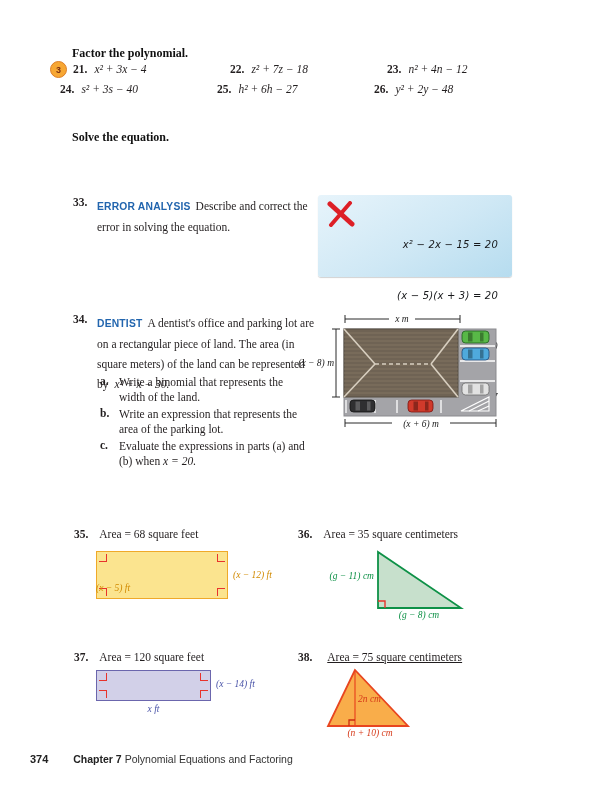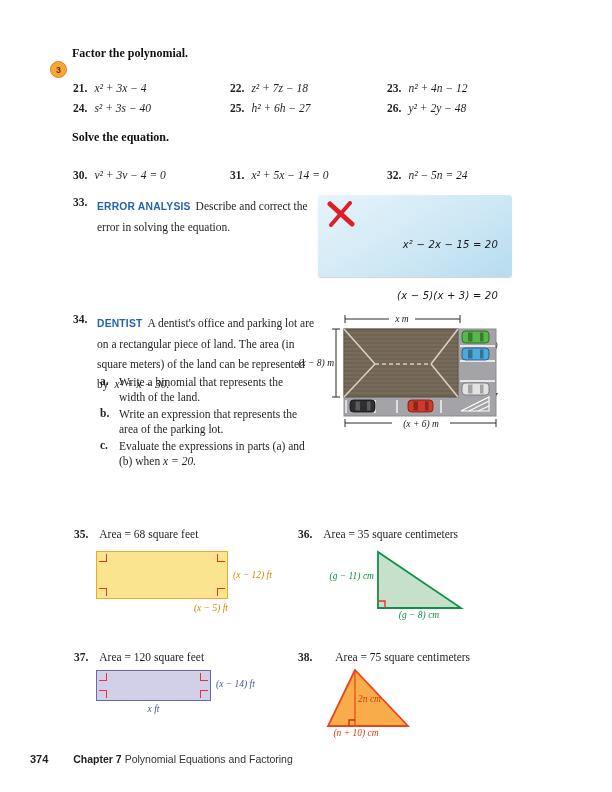--- a/index.html
+++ b/index.html
@@ -2,21 +2,21 @@
 <html><head>
 <meta charset="utf-8">
 <style>
   html,body{margin:0;padding:0;background:#ffffff;}
   #page{position:relative;width:558px;height:792px;background:#ffffff;overflow:hidden;
         font-family:"Liberation Serif",serif;color:#221e1f;font-size:11.5px;}
   .abs{position:absolute;}
   .heading{font-weight:bold;font-size:12px;color:#111;}
   .num{font-weight:bold;}
   .expr{font-style:italic;margin-left:7px;}
-  .row3{display:flex;margin-top:19px;}
+  .row3{display:flex;}
   .row3 .cell{white-space:nowrap;}
   .c1{width:157px;}.c2{width:157px;}
   .badge{width:15px;height:15px;border-radius:50%;background:#f7a733;border:1.5px solid #dd7e27;
          display:flex;align-items:center;justify-content:center;
          font-family:"Liberation Sans",sans-serif;font-weight:bold;font-size:9px;color:#7a2e10;}
   .bluekw{font-family:"Liberation Sans",sans-serif;font-weight:bold;font-size:10.3px;color:#2265ae;letter-spacing:.2px;margin-right:5px;}
   .ptext{line-height:20px;}
   .errorbox{background:linear-gradient(150deg,#e7f4fb 0%,#cfe8f5 55%,#b6dcef 100%);
             border-radius:3px;box-shadow:0 1px 1px rgba(0,0,0,.18);}
   .errlines{position:absolute;right:14px;top:7px;text-align:right;
@@ -43,32 +43,27 @@
 <div id="page">
 
   <div class="abs heading" style="left:72px;top:46px;">Factor the polynomial.</div>
   <div class="abs badge" style="left:50px;top:61px;">3</div>
 
   <div class="abs row3" style="left:73px;top:63px;">
     <div class="cell c1"><span class="num">21.</span><span class="expr">x² + 3x − 4</span></div>
     <div class="cell c2"><span class="num">22.</span><span class="expr">z² + 7z − 18</span></div>
     <div class="cell"><span class="num">23.</span><span class="expr">n² + 4n − 12</span></div>
   </div>
-  <div class="abs row3" style="left:73px;top:83px;justify-content:flex-end;">
+  <div class="abs row3" style="left:60px;top:83px;justify-content:flex-end;">
     <div class="cell c1"><span class="num">24.</span><span class="expr">s² + 3s − 40</span></div>
     <div class="cell c2"><span class="num">25.</span><span class="expr">h² + 6h − 27</span></div>
     <div class="cell"><span class="num">26.</span><span class="expr">y² + 2y − 48</span></div>
   </div>
 
   <div class="abs heading" style="left:72px;top:130px;">Solve the equation.</div>
-  <div class="abs row3" style="left:73px;top:150px;">
-    <div class="cell c1"><span class="num">30.</span><span class="expr">v² + 3v − 4 = 0</span></div>
-    <div class="cell c2"><span class="num">31.</span><span class="expr">x² + 5x − 14 = 0</span></div>
-    <div class="cell"><span class="num">32.</span><span class="expr">n² − 5n = 24</span></div>
-  </div>
 
   <div class="abs num" style="left:73px;top:196px;">33.</div>
   <div class="abs ptext" style="left:97px;top:196px;width:215px;">
     <span class="bluekw">ERROR ANALYSIS</span><span>Describe and correct the error in solving the equation.</span>
   </div>
   <div class="abs errorbox" style="left:318px;top:195px;width:194px;height:82px;">
     <svg class="abs" style="left:8px;top:6px;" width="30" height="26" viewBox="0 0 30 26">
       <line x1="4" y1="3" x2="26" y2="23" stroke="#dd1f26" stroke-width="5" stroke-linecap="round"></line>
       <line x1="24" y1="2" x2="5" y2="24" stroke="#dd1f26" stroke-width="4" stroke-linecap="round"></line>
     </svg>
@@ -206,58 +201,58 @@
     <span style="margin-left:8px;">Area = 35 square centimeters</span>
   </div>
 
   <div class="abs shape-rect" style="left:96px;top:551px;width:132px;height:48px;background:#fbe48f;border:1.8px solid #efa929;">
     <div class="sqmark sq-tl"></div>
     <div class="sqmark sq-tr"></div>
     <div class="sqmark sq-bl"></div>
     <div class="sqmark sq-br"></div>
   </div>
   <div class="dimlabel" style="left:233px;top:570px;color:#d18a00;">(x − 12) ft</div>
-  <div class="dimlabel" style="left:96px;top:603px;width:132px;text-align:right;color:#d18a00;">(x − 5) ft</div>
+  <div class="dimlabel" style="left:96px;top:583px;width:132px;text-align:left;color:#d18a00;">(x − 5) ft</div>
 
   <svg class="abs" style="left:320px;top:544px;" width="170" height="72" viewBox="0 0 170 72">
     <polygon points="58,8 58,64 141,64" fill="#c7e0cc" stroke="#0e9147" stroke-width="1.8"></polygon>
     <g stroke="#e8332c" stroke-width="1.4" fill="none">
       <polyline points="58,57 65,57 65,64"></polyline>
     </g>
   </svg>
   <div class="dimlabel" style="left:298px;top:571px;width:76px;text-align:right;color:#0e9147;">(g − 11) cm</div>
   <div class="dimlabel" style="left:369px;top:610px;width:100px;text-align:center;color:#0e9147;">(g − 8) cm</div>
 
   <div class="abs" style="left:74px;top:651px;">
     <span class="num">37.</span>
     <span style="margin-left:8px;">Area = 120 square feet</span>
   </div>
   <div class="abs" style="left:298px;top:651px;">
     <span class="num">38.</span>
-    <span style="margin-left:20px;">Area = 75 square centimeters</span>
+    <span style="margin-left:12px;text-decoration:underline;">Area = 75 square centimeters</span>
   </div>
 
   <div class="abs shape-rect" style="left:96px;top:670px;width:115px;height:31px;background:#d2d0e8;border:1.8px solid #6b66ad;">
     <div class="sqmark sq-tl"></div>
     <div class="sqmark sq-tr"></div>
     <div class="sqmark sq-bl"></div>
     <div class="sqmark sq-br"></div>
   </div>
   <div class="dimlabel" style="left:216px;top:679px;color:#4953a8;">(x − 14) ft</div>
   <div class="dimlabel" style="left:96px;top:704px;width:115px;text-align:center;color:#4953a8;">x ft</div>
 
   <svg class="abs" style="left:318px;top:662px;" width="120" height="70" viewBox="0 0 120 70">
     <polygon points="37,8 10,64 90,64" fill="#f9ad4a" stroke="#e8451f" stroke-width="1.8"></polygon>
     <line x1="37" y1="8" x2="37" y2="64" stroke="#e8451f" stroke-width="1.2"></line>
     <g stroke="#cc2a10" stroke-width="1.3" fill="none">
       <polyline points="31,64 31,58 37,58"></polyline>
     </g>
   </svg>
   <div class="dimlabel" style="left:358px;top:694px;color:#d63a1a;">2n cm</div>
-  <div class="dimlabel" style="left:298px;top:728px;width:116px;text-align:center;color:#d63a1a;">(n + 10) cm</div>
+  <div class="dimlabel" style="left:312px;top:728px;width:116px;text-align:center;color:#d63a1a;">(n + 10) cm</div>
 
   <div class="abs footer" style="left:30px;top:753px;">
     <span class="fb" style="font-size:11px;">374</span>
     <span class="fb" style="margin-left:22px;">Chapter 7</span>
     <span style="color:#333;">Polynomial Equations and Factoring</span>
   </div>
 
 </div>
 
 </body></html>

